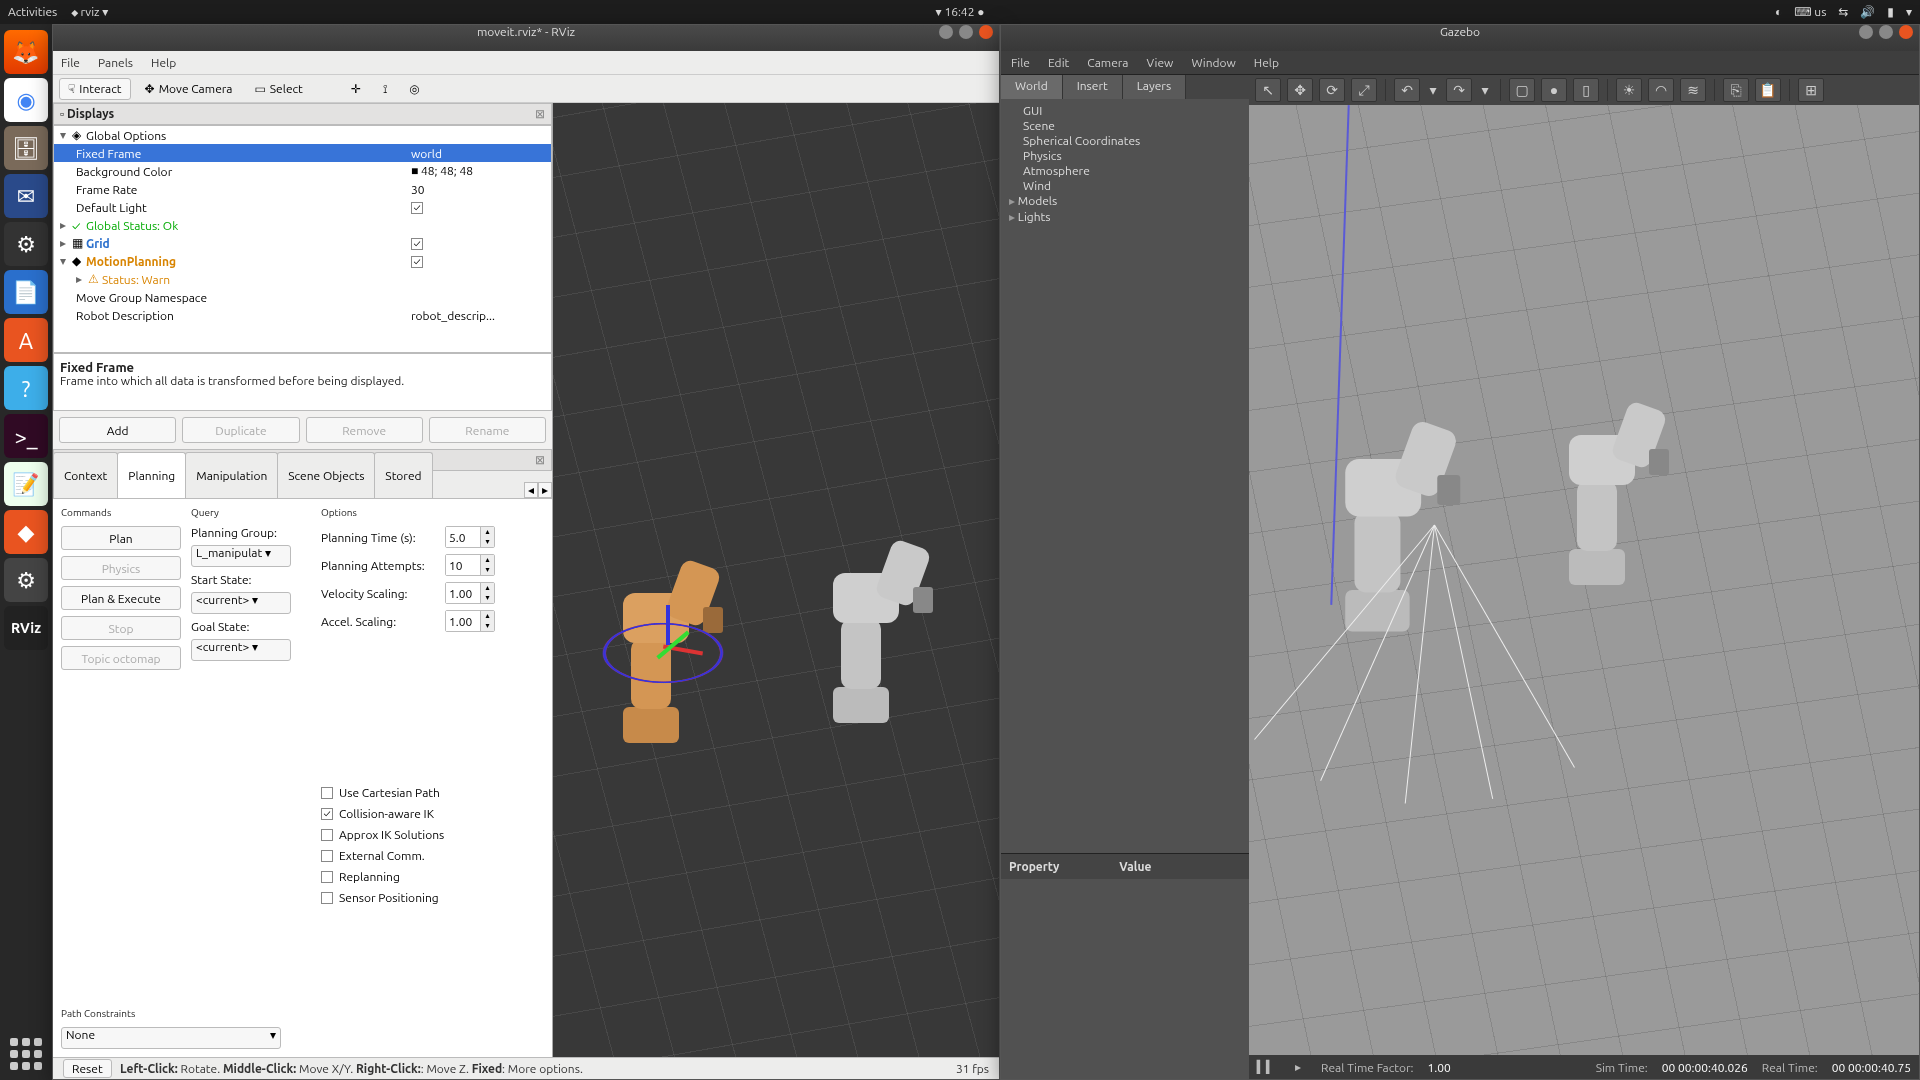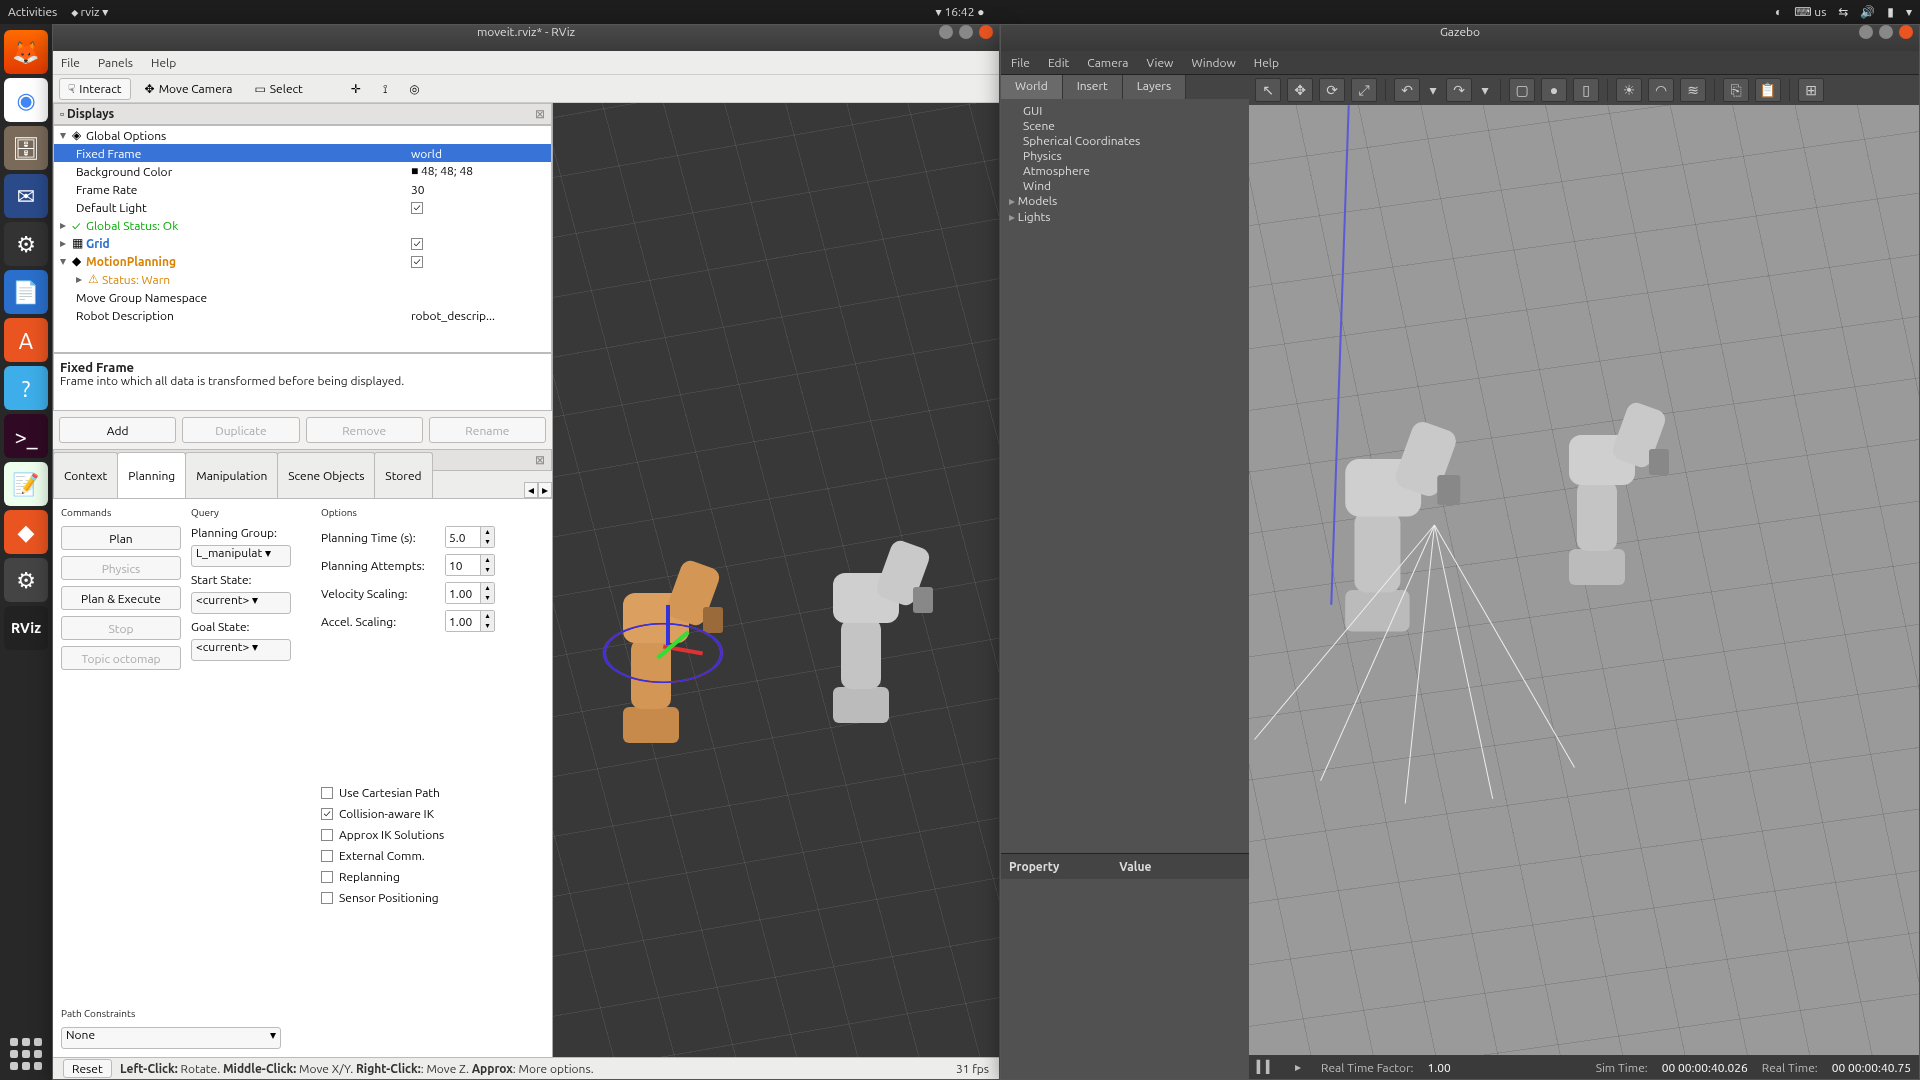--- a/index.html
+++ b/index.html
@@ -399,21 +399,21 @@
           <div class="link3"></div>
           <div class="ee"></div>
         </div>
     </div>
   </div>
   <div class="rviz-status">
     <span><button style="border:1px solid #bbb;padding:2px 8px;border-radius:3px;background:#f7f7f7">Reset</button>
       &nbsp;&nbsp;<b>Left-Click:</b><span> Rotate. </span>
       <b>Middle-Click:</b><span> Move X/Y. </span>
       <b>Right-Click:</b><span>: Move Z. </span>
-      <b>Approx</b><span>: More options.</span>
+      <b>Fixed</b><span>: More options.</span>
     </span>
     <span>31 fps</span>
   </div>
 </div>
 
 <div class="window gazebo">
   <div class="titlebar">
     <span>Gazebo</span>
     <div class="win-btns">
       <span class="wb-min"></span>

